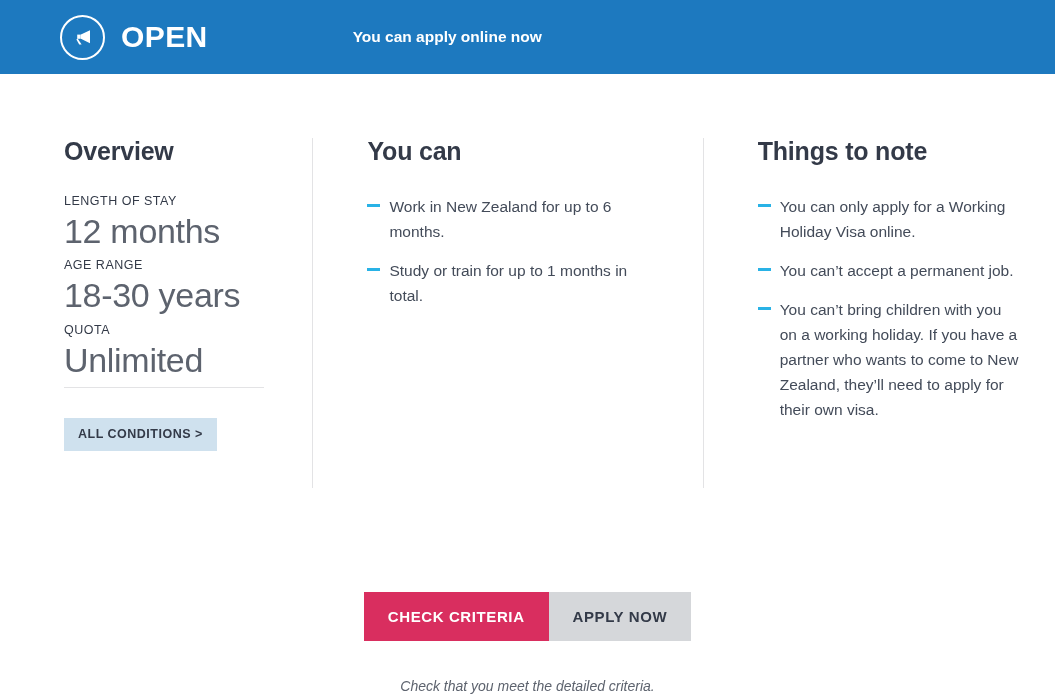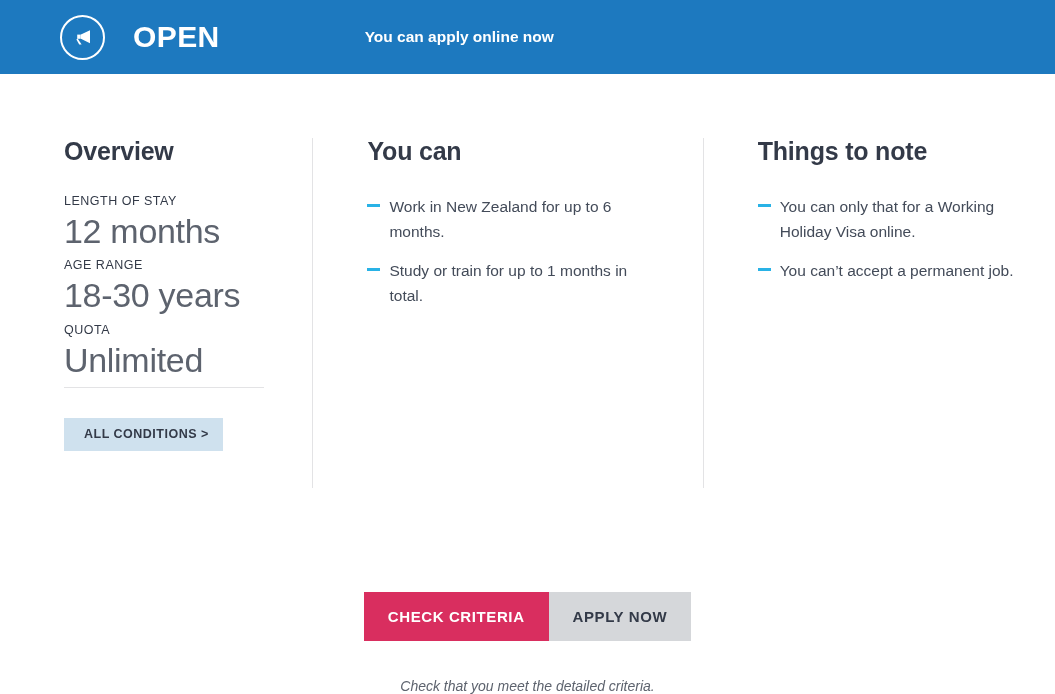--- a/index.html
+++ b/index.html
@@ -31,21 +31,21 @@
     height: 45px;
     flex: 0 0 45px;
     border: 2px solid #ffffff;
     border-radius: 50%;
     display: flex;
     align-items: center;
     justify-content: center;
   }
   .status-icon svg { display: block; }
   .status-label {
-    margin-left: 28px;
+    margin-left: 16px;
     font-size: 30px;
     font-weight: bold;
     color: #ffffff;
     letter-spacing: 0.4px;
     line-height: 1;
   }
   .status-note {
     margin-left: 145px;
     font-size: 15.5px;
     color: #ffffff;
@@ -119,21 +119,21 @@
     border-top: 1px solid #e3e3e5;
     margin: 6px 0 0 0;
     width: 200px;
   }
   .conditions-btn {
     display: inline-block;
     margin-top: 24px;
     background: #cfe1ee;
     color: #333a48;
     border: 0;
-    padding: 10px 14px 10px 20px;
+    padding: 10px 14px 10px 14px;
     font-family: "Liberation Sans", sans-serif;
     font-size: 12.5px;
     font-weight: bold;
     letter-spacing: 0.5px;
     cursor: pointer;
     line-height: 1;
   }
 
   
   .bullets { margin: 0; padding: 0; list-style: none; }
@@ -249,25 +249,29 @@
     </ul>
   </div>
 
   <div class="divider"></div>
 
   <div class="col col-note">
     <h2 class="col-title">Things to note</h2>
     <ul class="bullets">
       <li>
         <span class="bullet-dash"><i></i></span>
-        <span class="bullet-text">You can only that for a Working Holiday Visa online.</span>
+        <span class="bullet-text">You can only apply for a Working Holiday Visa online.</span>
       </li>
       <li>
         <span class="bullet-dash"><i></i></span>
         <span class="bullet-text">You can’t accept a permanent job.</span>
+      </li>
+      <li>
+        <span class="bullet-dash"><i></i></span>
+        <span class="bullet-text">You can’t bring children with you on a working holiday. If you have a partner who wants to come to New Zealand, they’ll need to apply for their own visa.</span>
       </li>
     </ul>
   </div>
 
 </section>
 
 <section class="actions">
   <div class="actions-inner">
     <div class="btn-row">
       <button class="btn btn-primary">CHECK CRITERIA</button>

